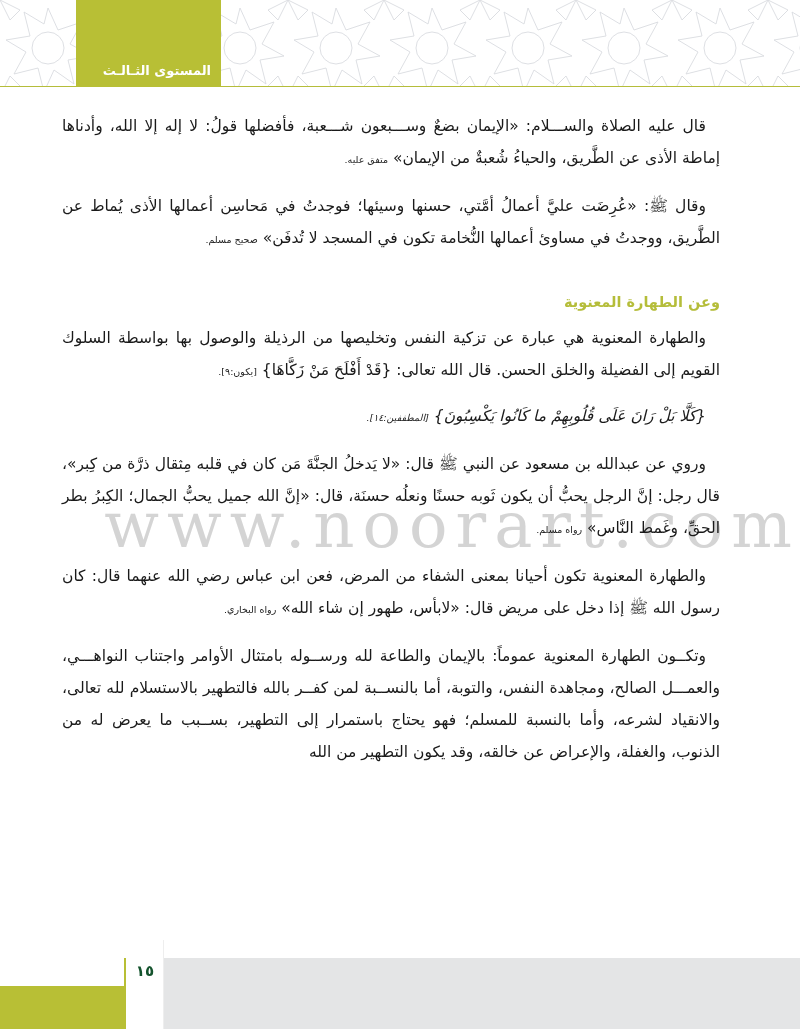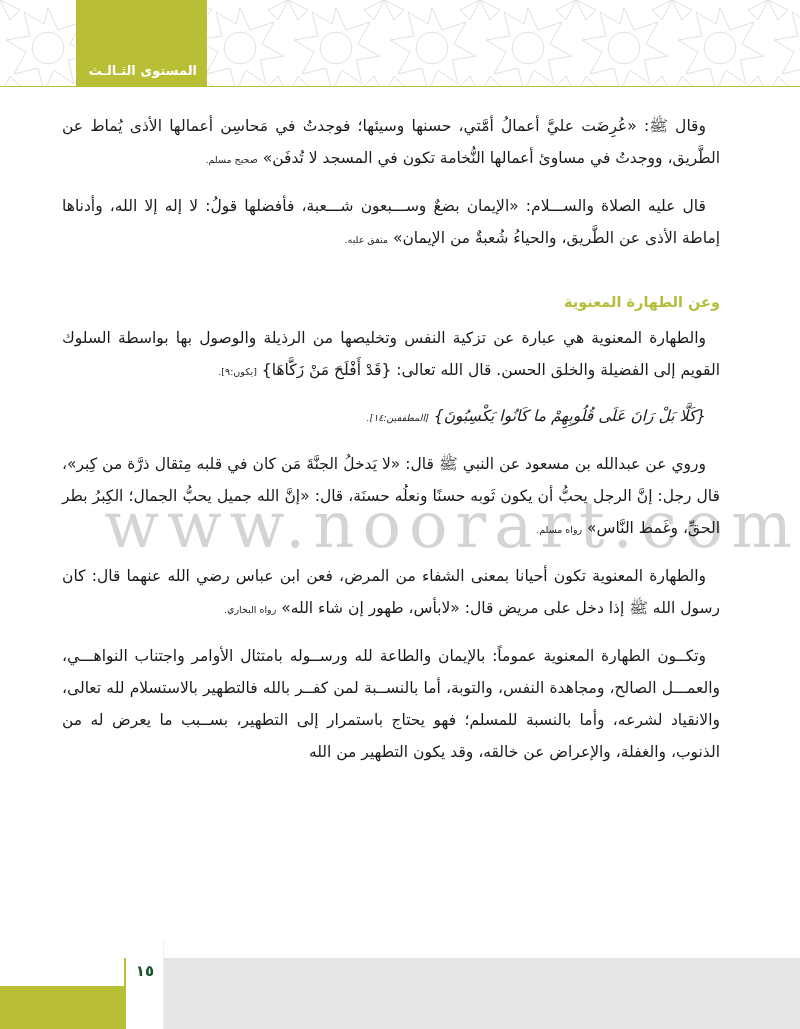--- a/index.html
+++ b/index.html
@@ -3,21 +3,21 @@
 <meta charset="utf-8">
 <style>
   * { box-sizing: border-box; margin: 0; padding: 0; }
   html, body { width: 800px; height: 1029px; background: #ffffff; overflow: hidden; }
   body { position: relative; font-family: "DejaVu Sans", sans-serif; color: #1a1a1a; }
 
   
   .header { position: absolute; left: 0; top: 0; width: 800px; height: 87px; background: #ffffff; overflow: hidden; }
   .pattern { position: absolute; left: 0; top: 0; width: 800px; height: 87px; }
   .header-rule { position: absolute; left: 0; top: 86px; width: 800px; height: 3px; background: #b5bd3a; }
-  .level-box { position: absolute; left: 76px; top: 0; width: 131px; height: 88px; background: #b8bf35; }
+  .level-box { position: absolute; left: 76px; top: 0; width: 145px; height: 88px; background: #b8bf35; }
   .level-title { position: absolute; right: 10px; bottom: 10px; color: #ffffff; font-weight: bold; font-size: 13px; direction: rtl; letter-spacing: 0.5px; }
 
   
   .content { position: absolute; left: 62px; right: 80px; top: 110px; direction: rtl; text-align: justify; }
   .para { font-size: 15.5px; line-height: 32px; margin-bottom: 14px; text-align-last: right; }
   .para .indent { display: inline-block; width: 14px; }
   .ref { font-size: 9.5px; color: #222; }
   .section-title { color: #b5bd3a; font-weight: bold; font-size: 14.5px; margin-top: 38px; margin-bottom: 12px; }
   .quran { padding-right: 14px; font-style: italic; }
 
@@ -52,23 +52,23 @@
   </svg>
   <div class="header-rule"></div>
   <div class="level-box">
     <span class="level-title">المستوى الثـالـث</span>
   </div>
 </div>
 
 <div class="watermark">www.noorart.com</div>
 
 <div class="content">
+  <p class="para"><span class="indent"></span><span>قال عليه الصلاة والســـلام: «الإيمان بضعٌ وســـبعون شـــعبة، فأفضلها قولُ: لا إله إلا الله، وأدناها إماطة الأذى عن الطَّريق، والحياءُ شُعبةٌ من الإيمان»</span> <span class="ref">متفق عليه.</span></p>
+
   <p class="para"><span class="indent"></span><span>وقال ﷺ: «عُرِضَت عليَّ أعمالُ أمَّتي، حسنها وسيئها؛ فوجدتُ في مَحاسِن أعمالها الأذى يُماط عن الطَّريق، ووجدتُ في مساوئ أعمالها النُّخامة تكون في المسجد لا تُدفَن»</span> <span class="ref">صحيح مسلم.</span></p>
-
-  <p class="para"><span class="indent"></span><span>قال عليه الصلاة والســـلام: «الإيمان بضعٌ وســـبعون شـــعبة، فأفضلها قولُ: لا إله إلا الله، وأدناها إماطة الأذى عن الطَّريق، والحياءُ شُعبةٌ من الإيمان»</span> <span class="ref">متفق عليه.</span></p>
 
   <h3 class="section-title">وعن الطهارة المعنوية</h3>
 
   <p class="para" style="margin-bottom:12px;"><span class="indent"></span><span>والطهارة المعنوية هي عبارة عن تزكية النفس وتخليصها من الرذيلة والوصول بها بواسطة السلوك القويم إلى الفضيلة والخلق الحسن. قال الله تعالى: {قَدْ أَفْلَحَ مَنْ زَكَّاهَا}</span> <span class="ref">[يكون:٩].</span></p>
 
 
   <p class="para quran"><span>{كَلَّا بَلْ رَانَ عَلَى قُلُوبِهِمْ ما كَانُوا يَكْسِبُونَ}</span> <span class="ref">[المطففين:١٤].</span></p>
 
   <p class="para"><span class="indent"></span><span>وروي عن عبدالله بن مسعود عن النبي ﷺ قال: «لا يَدخلُ الجنَّةَ مَن كان في قلبه مِثقال ذرَّة من كِبر»، قال رجل: إنَّ الرجل يحبُّ أن يكون ثَوبه حسنًا ونعلُه حسنَة، قال: «إنَّ الله جميل يحبُّ الجمال؛ الكِبرُ بطر الحقِّ، وغَمط النَّاس»</span> <span class="ref">رواه مسلم.</span></p>
 

